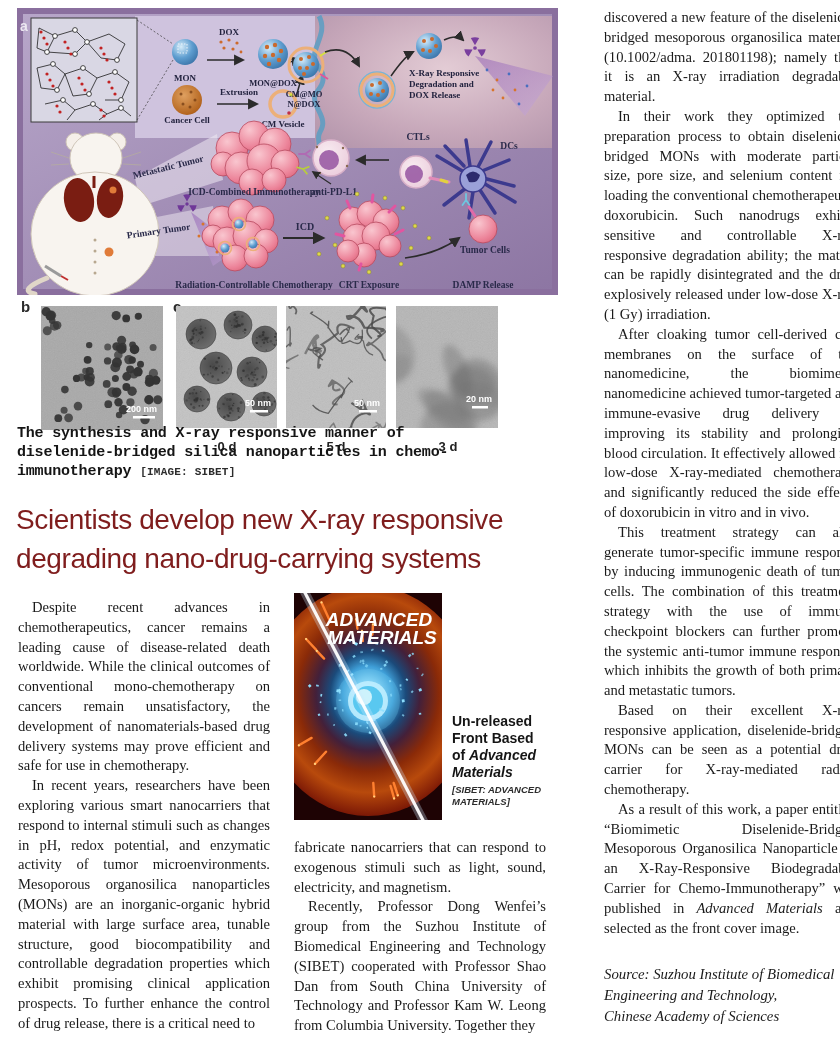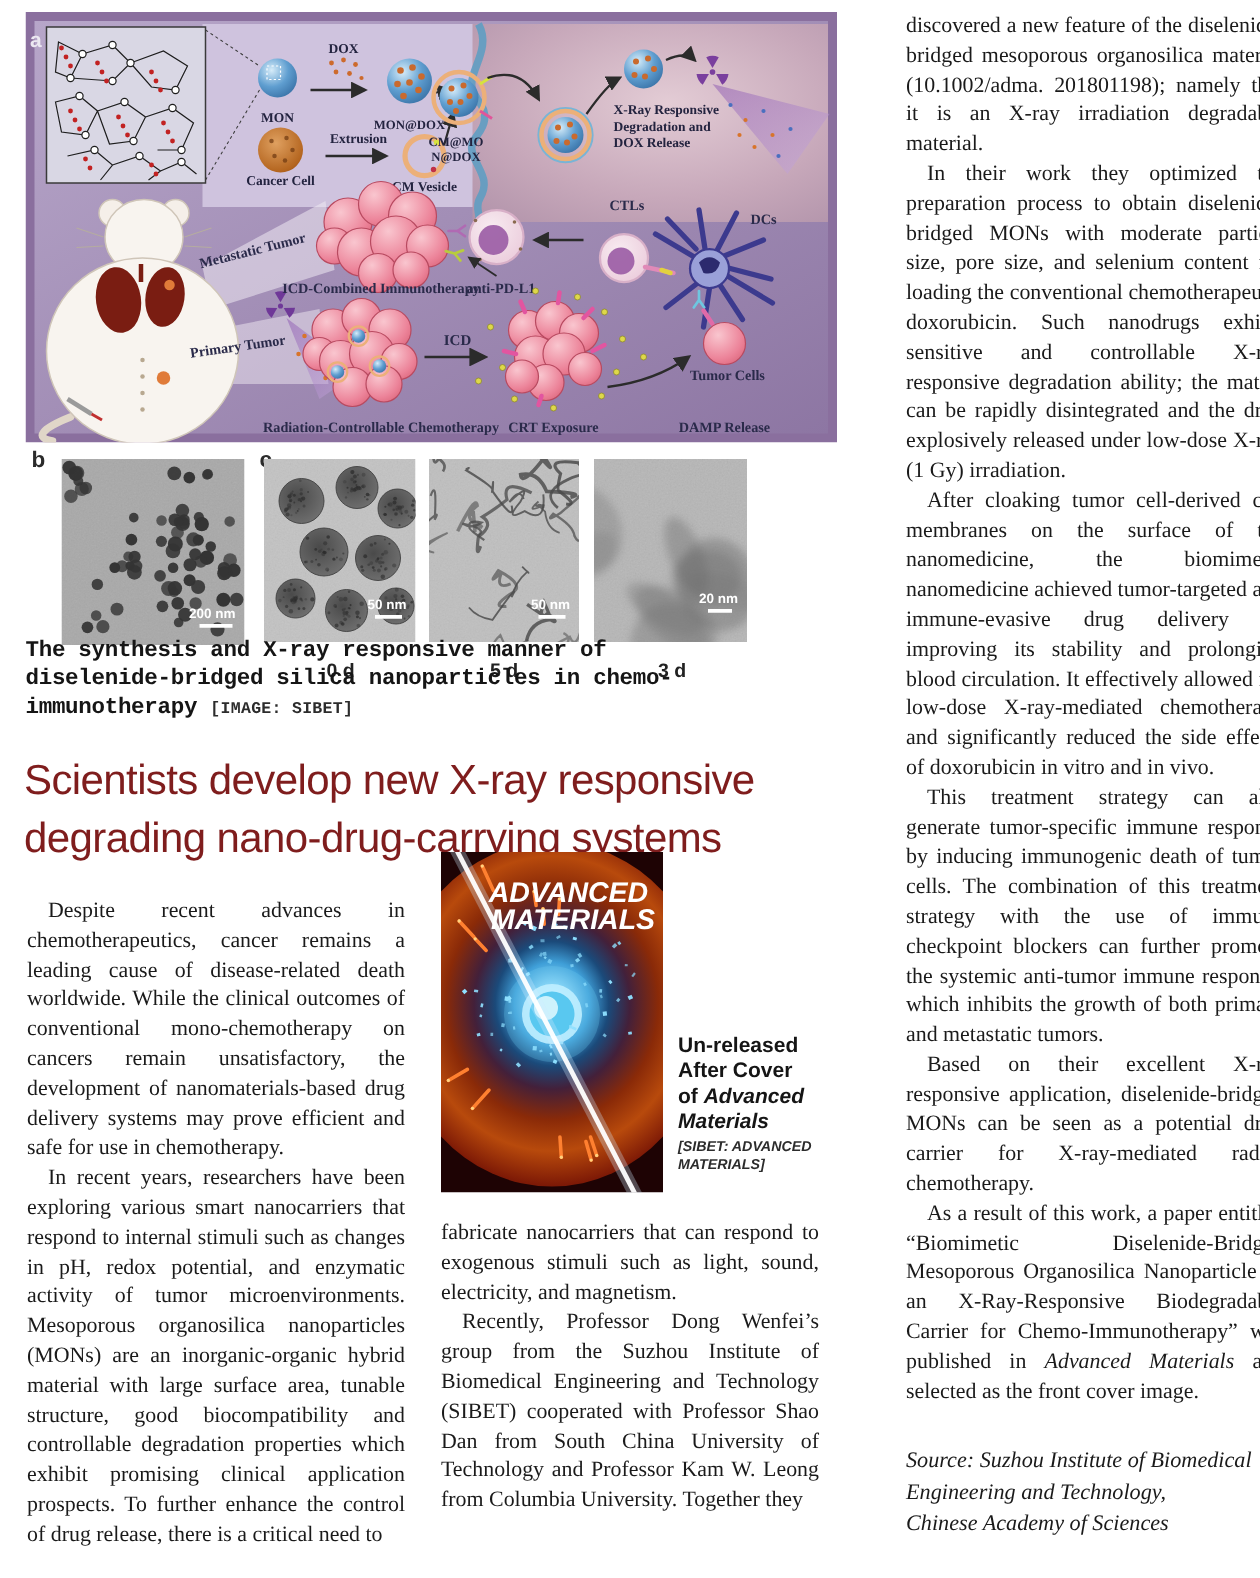--- a/index.html
+++ b/index.html
@@ -25,21 +25,21 @@
   .headline{position:absolute;left:16px;top:500px;width:530px;
         font-family:"Liberation Sans",sans-serif;font-weight:400;color:#7f1d1d;
         font-size:28px;line-height:39px;letter-spacing:-0.4px;}
 
   
   .col{position:absolute;width:252px;font-size:14.6px;line-height:19.8px;
         text-align:justify;}
   .col p{margin:0;}
   .col p.ind{text-indent:14px;}
   .col-left{left:18px;top:598px;}
-  .col-mid{left:294px;top:568px;}
+  .col-mid{left:294px;top:593px;}
   .col-right{left:604px;top:8px;font-family:Liberation Serif, serif;}
 
   .cover-row{position:relative;width:252px;height:245px;}
   .cover-caption{position:absolute;left:158px;top:120px;width:94px;
         font-family:"Liberation Sans",sans-serif;font-weight:bold;font-size:14px;
         line-height:17px;color:#151515;white-space:pre-line;text-align:left;}
   .cover-credit{position:absolute;left:158px;top:191px;width:94px;
         font-family:"Liberation Sans",sans-serif;font-style:italic;font-weight:600;
         font-size:9.5px;line-height:12px;color:#2c2c2c;white-space:pre-line;text-align:left;}
 
@@ -902,21 +902,21 @@
             <rect x="26.7" y="100.8" width="1.7" height="2.6" fill="#8fe0ff" opacity="0.92" transform="rotate(12 26.7 100.8)"></rect>
             <rect x="69.0" y="58.2" width="1.9" height="2.7" fill="#8fe0ff" opacity="0.55" transform="rotate(89 69.0 58.2)"></rect>
             <rect x="73.1" y="128.0" width="2.8" height="1.4" fill="#8fe0ff" opacity="0.98" transform="rotate(62 73.1 128.0)"></rect>
           </g>
         <line x1="8" y1="-6" x2="132" y2="233" stroke="#cfeaff" stroke-width="9" opacity="0.3"></line>
         <line x1="8" y1="-6" x2="132" y2="233" stroke="#ffffff" stroke-width="3.2" opacity="0.95"></line>
         <text x="85" y="33" text-anchor="middle" font-family="Liberation Sans,sans-serif" font-style="italic" font-weight="900" font-size="19" fill="#ffffff">ADVANCED</text>
         <text x="88" y="51" text-anchor="middle" font-family="Liberation Sans,sans-serif" font-style="italic" font-weight="900" font-size="19" fill="#ffffff">MATERIALS</text>
       </svg>
       <div class="cover-caption"><span>Un-released
-After Cover
+Front Based
 of </span><i>Advanced
 Materials</i></div>
       <div class="cover-credit">[SIBET: ADVANCED
 MATERIALS]</div>
     </div>
     <p>fabricate nanocarriers that can respond to exogenous stimuli such as light, sound, electricity, and magnetism.</p>
     <p class="ind">Recently, Professor Dong Wenfei’s group from the Suzhou Institute of Biomedical Engineering and Technology (SIBET) cooperated with Professor Shao Dan from South China University of Technology and Professor Kam W. Leong from Columbia University. Together they</p>
   </div>
 
   <div class="col col-right">

